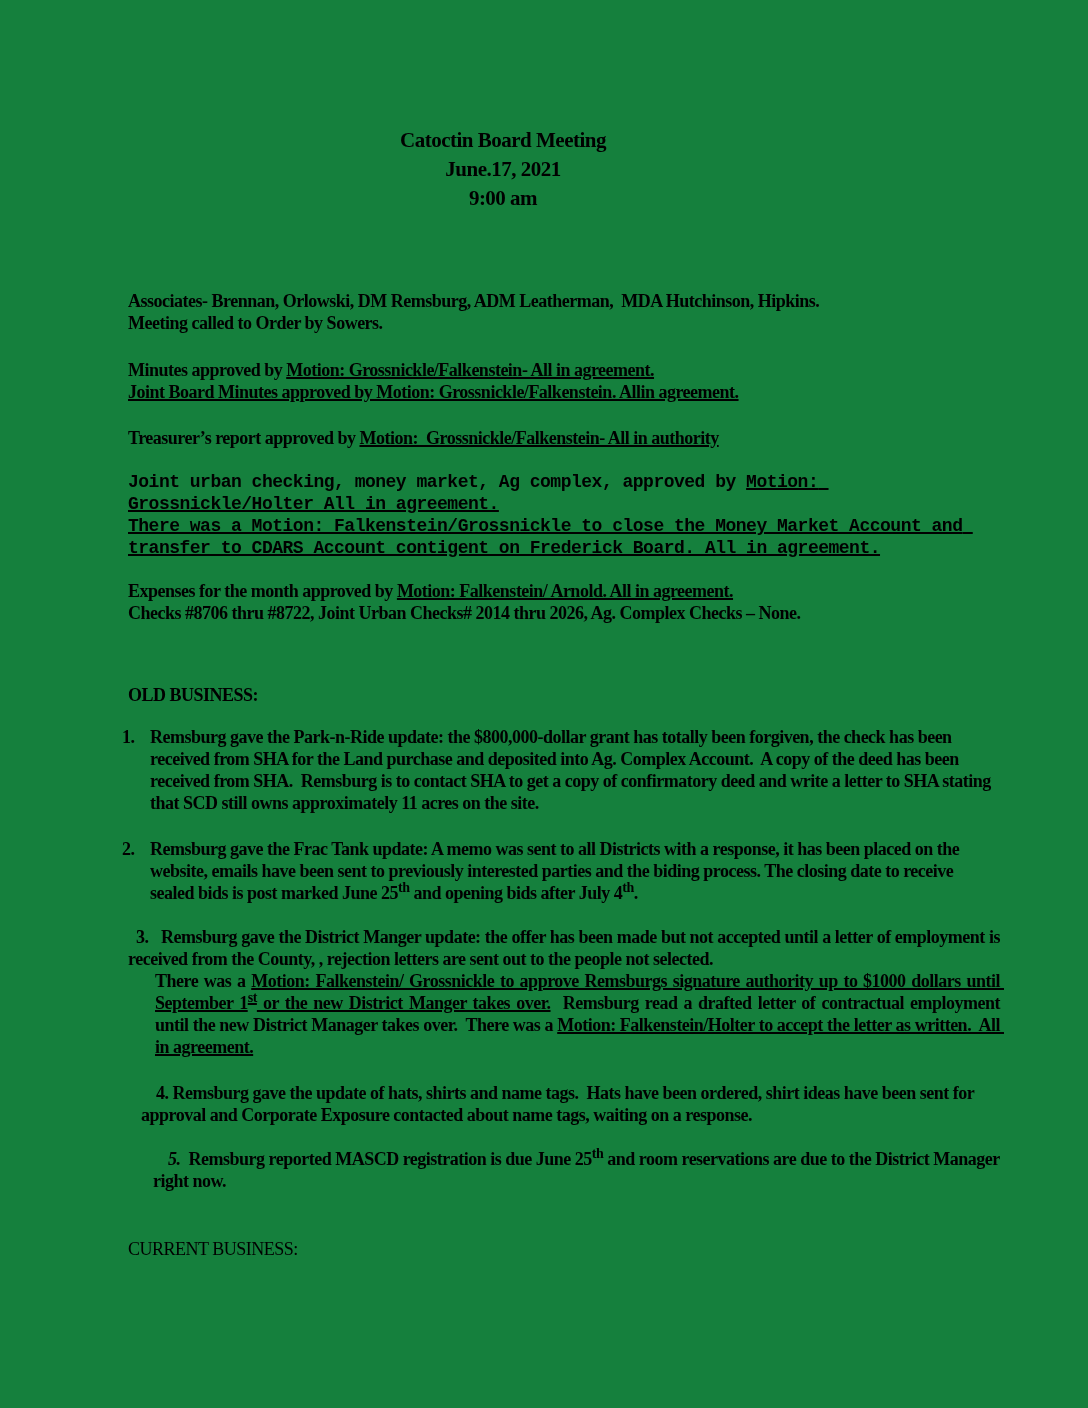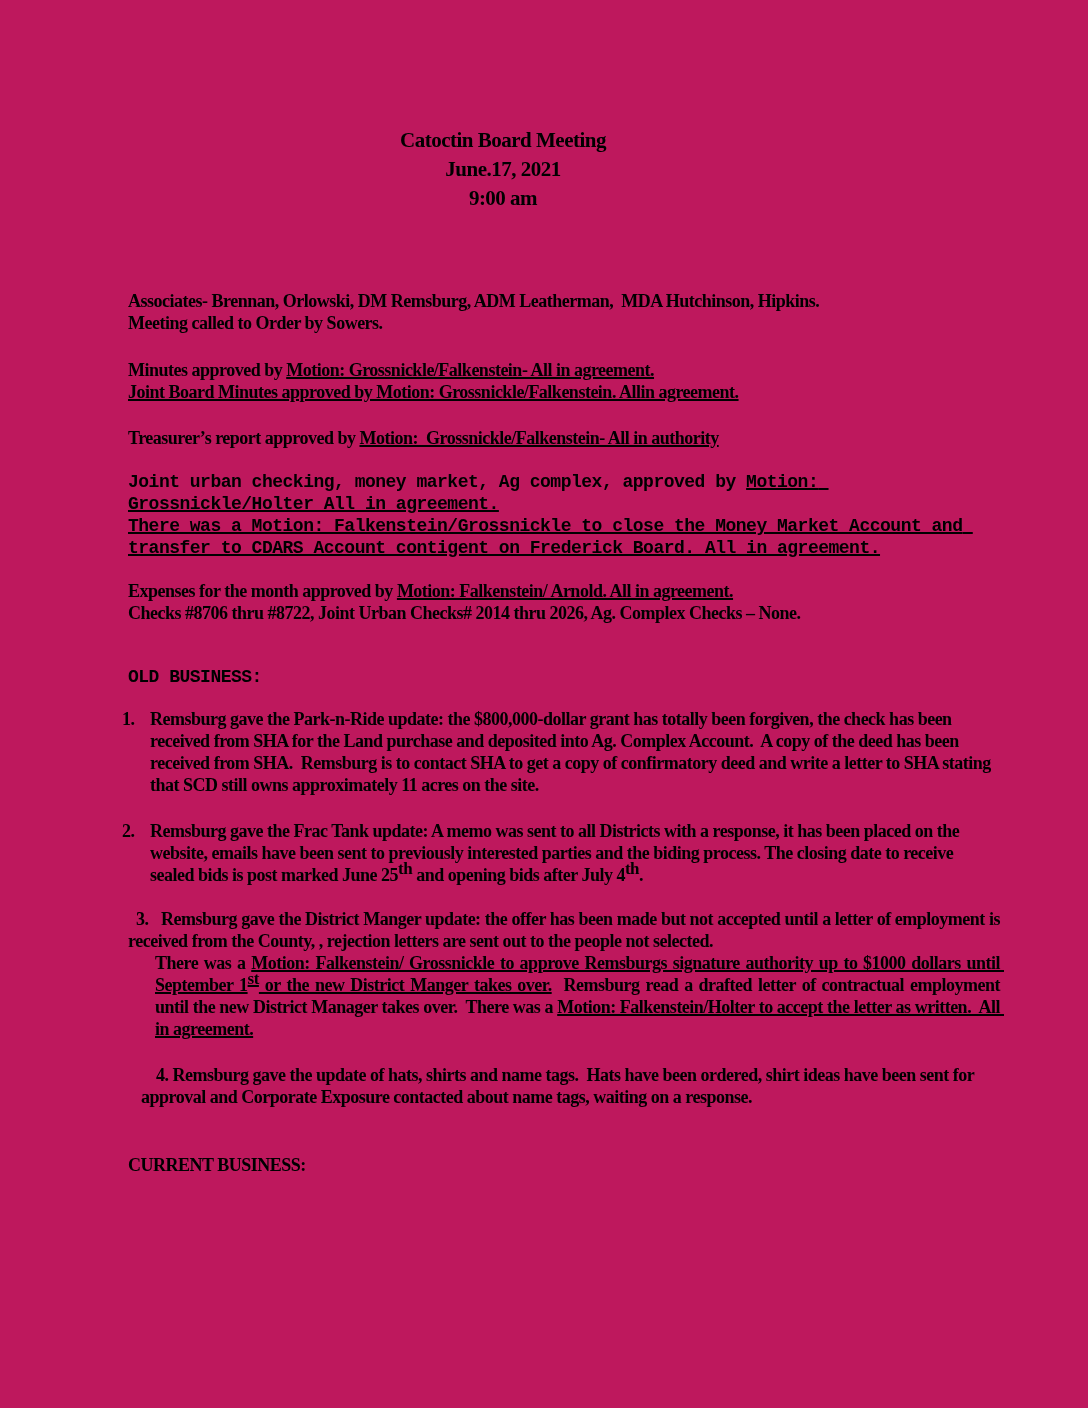--- a/index.html
+++ b/index.html
@@ -5,21 +5,21 @@
   html, body {
     margin: 0;
     padding: 0;
     background: #ffffff;
   }
   .page {
     position: relative;
     width: 1088px;
     height: 1408px;
     margin: 0 auto;
-    background: #be185d;
+    background: #15803d;
     box-sizing: border-box;
     padding: 126px 88px 40px 128px;
     font-family: "Liberation Serif", "DejaVu Serif", serif;
     font-weight: 700;
     font-size: 18px;
     line-height: 22px;
     letter-spacing: -0.5px;
     color: #000000;
     overflow: hidden;
   }
@@ -28,39 +28,39 @@
     text-align: center;
     font-size: 21px;
     line-height: 29px;
     font-weight: 700;
   }
   .para {
     margin: 0;
     white-space: pre-wrap;
   }
   .u { text-decoration: underline; text-decoration-thickness: 1.5px; }
-  .sup { font-size: 17px; vertical-align: super; line-height: 0; }
+  .sup { font-size: 14px; vertical-align: super; line-height: 0; }
   .i { font-style: italic; }
   .hang { display: flex; }
   .hang .num { flex: 0 0 28px; margin-left: -6px; }
   .hang .content { flex: 1 1 auto; white-space: pre-wrap; }
 
   [data-name="attending-paragraph"]     { margin-top: 55px; }
   [data-name="minutes-paragraph"]       { margin-top: 25px; }
   [data-name="treasurer-paragraph"]     { margin-top: 24px; }
   [data-name="accounts-paragraph"]      { margin-top: 22px; font-family: Liberation Mono, monospace; }
   [data-name="expenses-paragraph"]      { margin-top: 21px; }
-  [data-name="old-business-heading"]    { margin-top: 42px; font-weight: 700; font-family: Liberation Mono, monospace; }
+  [data-name="old-business-heading"]    { margin-top: 60px; font-weight: 700; }
   [data-name="old-item-1"]              { margin-top: 20px; }
   [data-name="old-item-2"]              { margin-top: 24px; }
   [data-name="old-item-3"]              { margin-top: 22px; text-align: justify; text-indent: 8px; }
   [data-name="old-item-3-motion"]       { margin-top: 0;  margin-left: 27px; text-align: justify; }
   [data-name="old-item-4"]              { margin-top: 24px; margin-left: 13px; text-indent: 15px; }
   [data-name="old-item-5"]              { margin-top: 22px; margin-left: 25px; text-indent: 15px; }
-  [data-name="current-business-heading"]{ margin-top: 46px; font-weight: 700; }
+  [data-name="current-business-heading"]{ margin-top: 46px; font-weight: 400; }
 </style>
 </head>
 <body>
 
 <div class="page" data-name="document-page">
   <div class="title-block" data-name="document-title-block">
     <div data-name="document-title">Catoctin Board Meeting</div>
     <div data-name="document-date">June.17, 2021</div>
     <div data-name="document-time">9:00 am</div>
   </div>
@@ -69,15 +69,16 @@
       <p class="para" data-name="minutes-paragraph"><span data-name="text-segment">Minutes approved by </span><span class="u" data-name="text-segment">Motion: Grossnickle/Falkenstein- All in agreement.</span><br><span class="u" data-name="text-segment">Joint Board Minutes approved by Motion: Grossnickle/Falkenstein. Allin agreement.</span></p>
       <p class="para" data-name="treasurer-paragraph"><span data-name="text-segment">Treasurer’s report approved by </span><span class="u" data-name="text-segment">Motion:  Grossnickle/Falkenstein- All in authority</span></p>
       <p class="para" data-name="accounts-paragraph"><span data-name="text-segment">Joint urban checking, money market, Ag complex, approved by </span><span class="u" data-name="text-segment">Motion: Grossnickle/Holter All in agreement.</span><br><span class="u" data-name="text-segment">There was a Motion: Falkenstein/Grossnickle to close the Money Market Account and transfer to CDARS Account contigent on Frederick Board. All in agreement.</span></p>
       <p class="para" data-name="expenses-paragraph"><span data-name="text-segment">Expenses for the month approved by </span><span class="u" data-name="text-segment">Motion: Falkenstein/ Arnold. All in agreement.</span><br><span data-name="text-segment">Checks #8706 thru #8722, Joint Urban Checks# 2014 thru 2026, Ag. Complex Checks – None.</span></p>
       <p class="para" data-name="old-business-heading"><span data-name="text-segment">OLD BUSINESS:</span></p>
       <p class="para hang" data-name="old-item-1"><span class="num" data-name="list-number">1.</span><span class="content" data-name="list-item-text"><span data-name="text-segment">Remsburg gave the Park-n-Ride update: the $800,000-dollar grant has totally been forgiven, the check has been received from SHA for the Land purchase and deposited into Ag. Complex Account.  A copy of the deed has been received from SHA.  Remsburg is to contact SHA to get a copy of confirmatory deed and write a letter to SHA stating that SCD still owns approximately 11 acres on the site.</span></span></p>
       <p class="para hang" data-name="old-item-2"><span class="num" data-name="list-number">2.</span><span class="content" data-name="list-item-text"><span data-name="text-segment">Remsburg gave the Frac Tank update: A memo was sent to all Districts with a response, it has been placed on the website, emails have been sent to previously interested parties and the biding process. The closing date to receive sealed bids is post marked June 25</span><span class="sup" data-name="text-segment">th</span><span data-name="text-segment"> and opening bids after July 4</span><span class="sup" data-name="text-segment">th</span><span data-name="text-segment">.</span></span></p>
       <p class="para" data-name="old-item-3"><span data-name="text-segment">3.   Remsburg gave the District Manger update: the offer has been made but not accepted until a letter of employment is received from the County, , rejection letters are sent out to the people not selected.</span></p>
       <p class="para" data-name="old-item-3-motion"><span data-name="text-segment">There was a </span><span class="u" data-name="text-segment">Motion: Falkenstein/ Grossnickle to approve Remsburgs signature authority up to $1000 dollars until September 1</span><span class="u sup" data-name="text-segment">st</span><span class="u" data-name="text-segment"> or the new District Manger takes over.</span><span data-name="text-segment">  Remsburg read a drafted letter of contractual employment until the new District Manager takes over.  There was a </span><span class="u" data-name="text-segment">Motion: Falkenstein/Holter to accept the letter as written.  All in agreement.</span></p>
       <p class="para" data-name="old-item-4"><span data-name="text-segment">4. Remsburg gave the update of hats, shirts and name tags.  Hats have been ordered, shirt ideas have been sent for approval and Corporate Exposure contacted about name tags, waiting on a response.</span></p>
+      <p class="para" data-name="old-item-5"><span class="i" data-name="text-segment">5.</span><span data-name="text-segment">  Remsburg reported MASCD registration is due June 25</span><span class="sup" data-name="text-segment">th</span><span data-name="text-segment"> and room reservations are due to the District Manager right now.</span></p>
       <p class="para" data-name="current-business-heading"><span data-name="text-segment">CURRENT BUSINESS:</span></p>
     </div>
 </div>
 
 </body></html>

